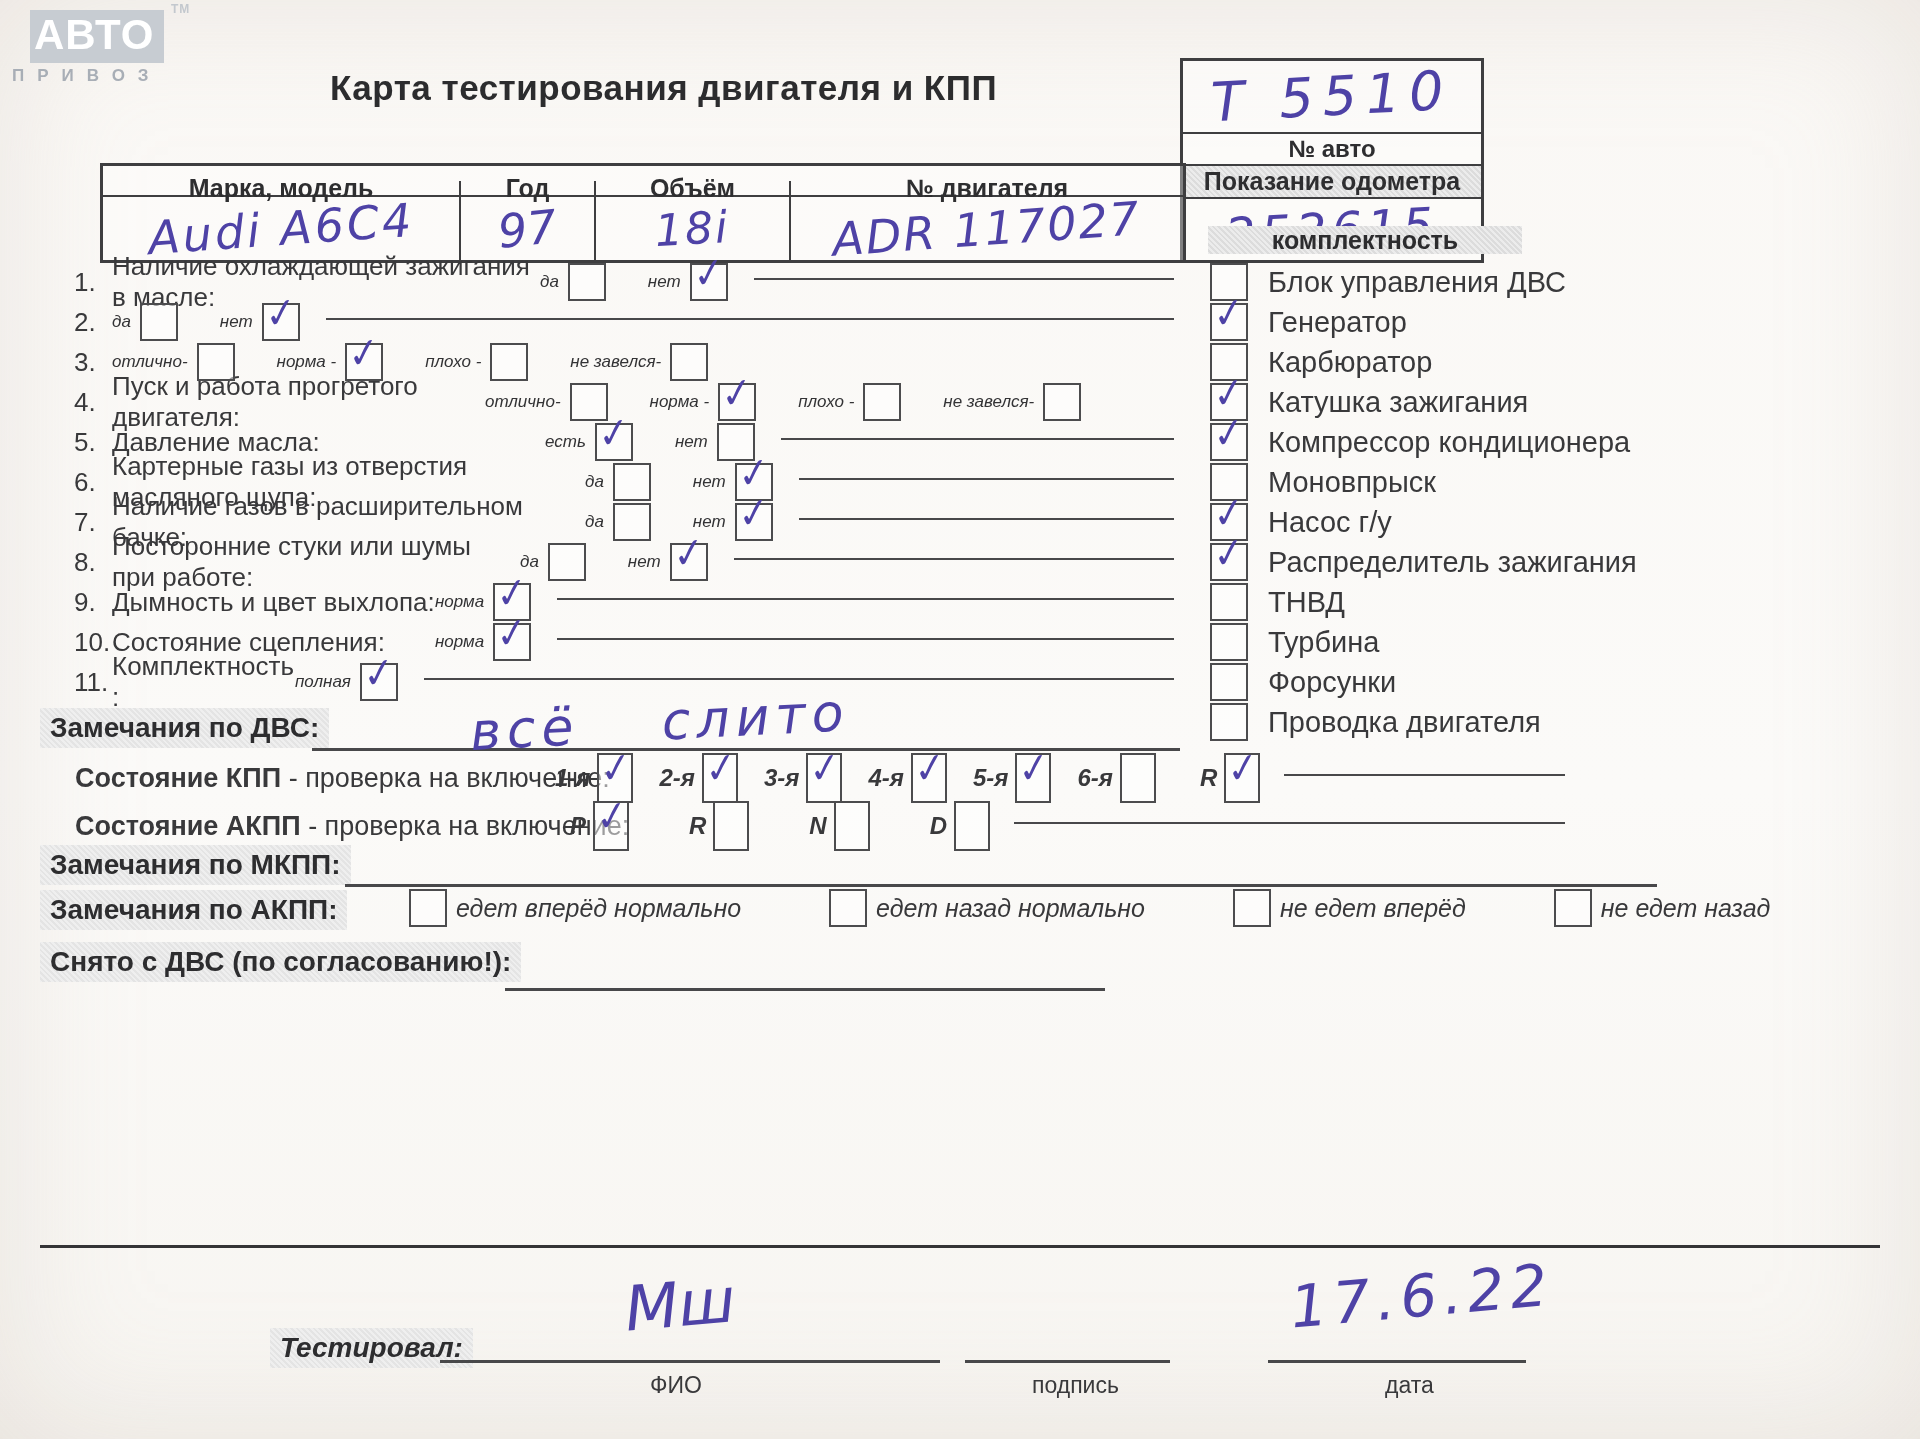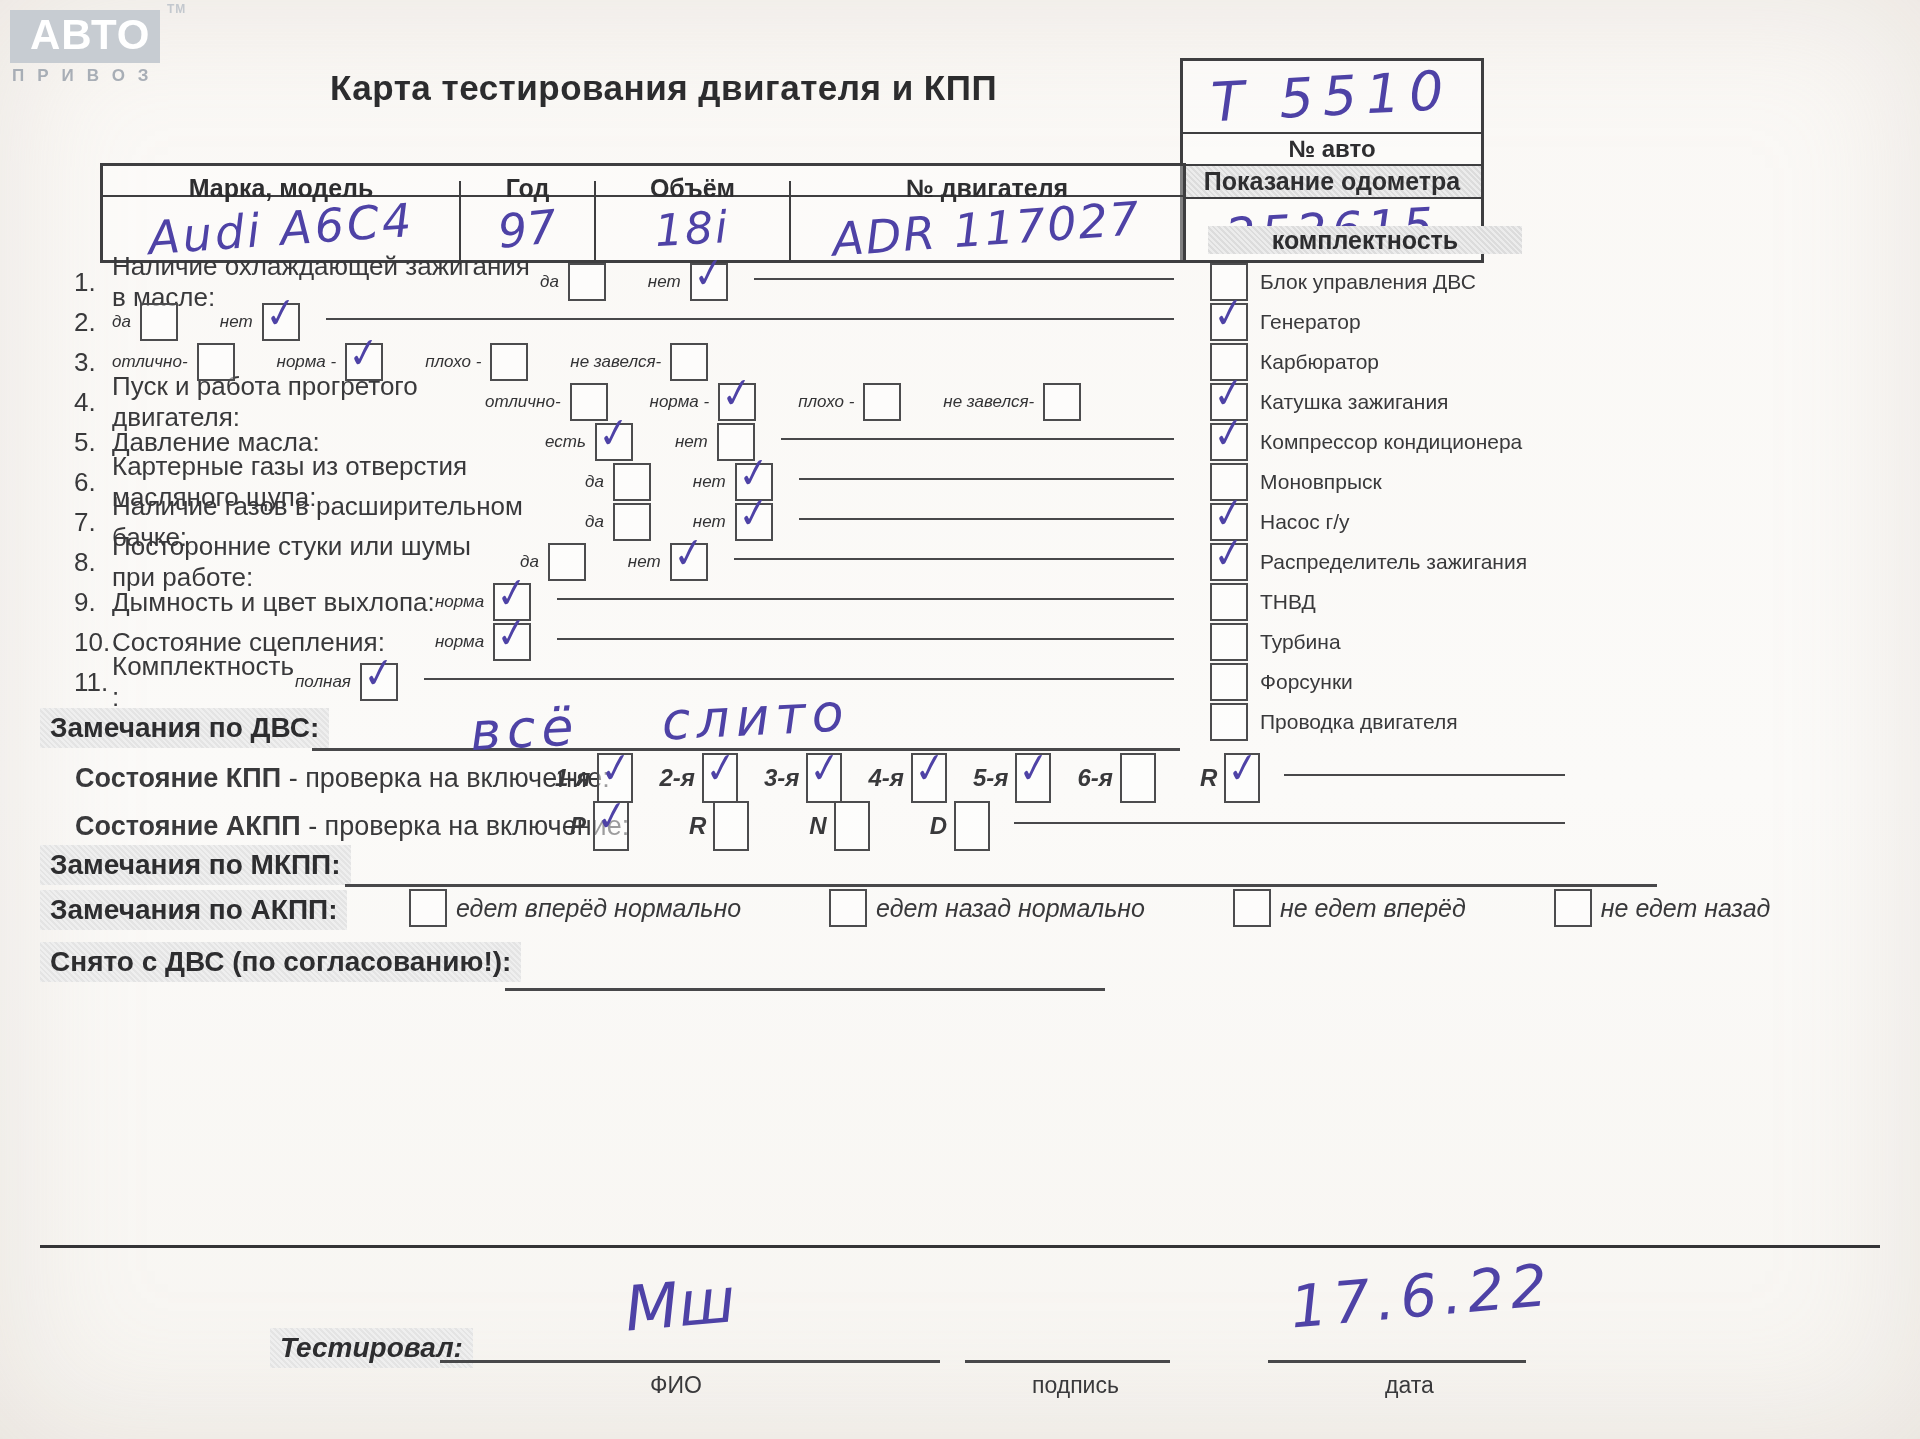--- a/index.html
+++ b/index.html
@@ -5,21 +5,21 @@
   html,body{margin:0;padding:0;background:#e8e4e0;}
   .page{
     position:relative;width:1920px;height:1439px;margin:0 auto;
     background:linear-gradient(180deg,#faf8f5 0%,#fbfaf8 55%,#f7f5f1 100%);
     box-shadow:inset 0 0 140px rgba(195,178,170,.28);
     font-family:"Liberation Sans",sans-serif;color:#39393b;overflow:hidden;
   }
   
   .logo{position:absolute;left:10px;top:10px;}
   .logo-box{display:inline-block;background:#c7ccd2;color:#ffffff;font-weight:bold;
-    font-size:42px;padding:1px 10px 4px 20px;letter-spacing:1px;position:relative;}
+    font-size:42px;padding:1px 10px 4px 4px;letter-spacing:1px;position:relative;margin-left:20px;}
   .logo-tm{position:absolute;right:-26px;top:-8px;font-size:12px;color:#c3c8ce;font-weight:bold;letter-spacing:1px;}
   .logo-sub{color:#a8aeb6;font-size:17px;letter-spacing:13px;margin-top:3px;margin-left:2px;font-weight:bold;}
   
   .title{position:absolute;left:330px;top:68px;font-size:35px;font-weight:bold;color:#2c2c2e;letter-spacing:.5px;margin:0;}
   
   .car-box{position:absolute;left:1180px;top:58px;width:298px;height:199px;border:3px solid #3e3e40;
     display:flex;flex-direction:column;background:rgba(255,255,255,.4);}
   .car-box .r1{height:71px;border-bottom:2px solid #3e3e40;display:flex;align-items:center;justify-content:center;}
   .car-box .r2{height:30px;border-bottom:2px solid #3e3e40;display:flex;align-items:center;justify-content:center;font-weight:bold;font-size:24px;color:#2e2e30;}
   .car-box .r3{height:31px;border-bottom:2px solid #3e3e40;display:flex;align-items:center;justify-content:center;
@@ -65,21 +65,21 @@
   .opt{display:flex;align-items:center;}
   .opt .olabel{font-style:italic;font-size:17px;color:#333335;white-space:nowrap;}
   .box{width:34px;height:34px;border:2px solid #4c4c4e;position:relative;flex:none;margin-left:9px;background:rgba(255,255,255,.5);}
   .check{position:absolute;left:1px;top:-11px;font-size:38px;line-height:1;color:#4e42a6;
     font-family:"DejaVu Sans",sans-serif;font-style:italic;font-weight:bold;transform:rotate(-14deg) skewX(-8deg);}
   .fill{flex:1;border-bottom:2px solid #48484a;margin:0 6px 7px 26px;height:0;}
   
   .equipment{position:absolute;left:1210px;top:262px;width:560px;}
   .equip-row{display:flex;align-items:center;height:40px;}
   .equip-row .box{margin-left:0;}
-  .equip-row .elabel{font-size:21px;margin-left:12px;white-space:nowrap;}
+  .equip-row .elabel{font-size:29px;margin-left:20px;white-space:nowrap;}
   
   .glabel{background:#e4e4e4;background-image:repeating-linear-gradient(45deg,rgba(255,255,255,.4) 0 2px,transparent 2px 4px);
     font-weight:bold;font-size:28px;color:#2d2d2f;padding:4px 10px;display:inline-block;white-space:nowrap;}
   .dvs-label{position:absolute;left:40px;top:708px;}
   .dvs-line{position:absolute;left:312px;top:748px;width:868px;border-bottom:3px solid #48484a;}
   .gear-row{position:absolute;left:75px;display:flex;align-items:center;width:1490px;}
   .kpp-row{top:752px;height:52px;}
   .akpp-row{top:800px;height:52px;}
   .gear-row .gr-label{font-size:27px;flex:none;white-space:nowrap;}
   .kpp-row .gr-label{width:480px;}

